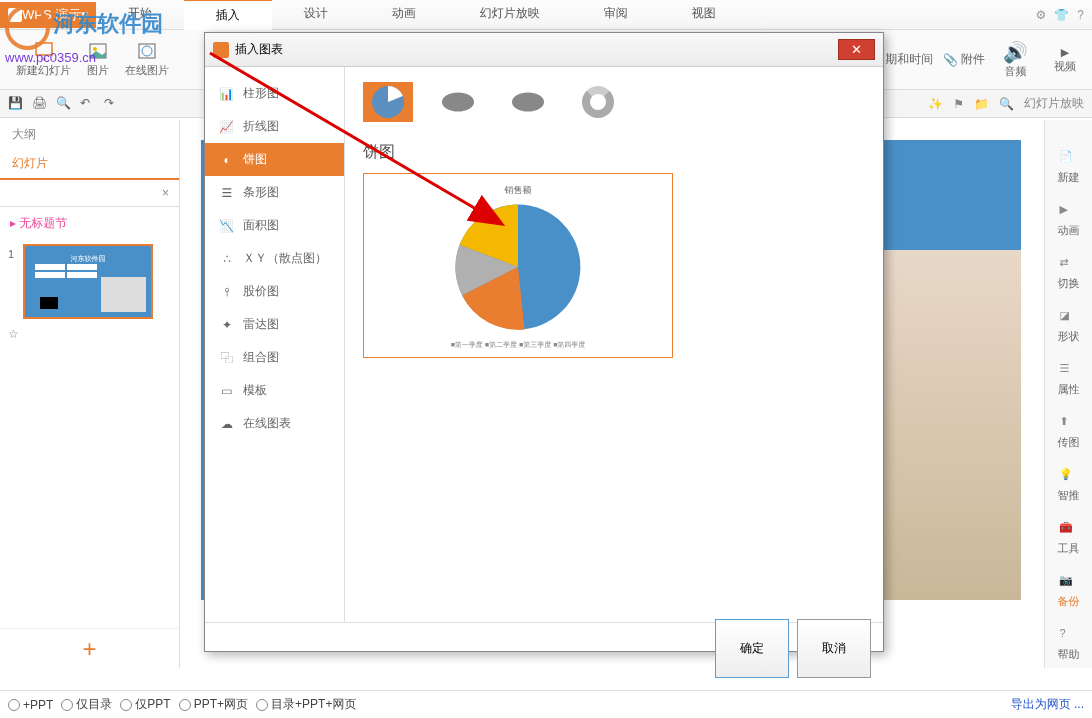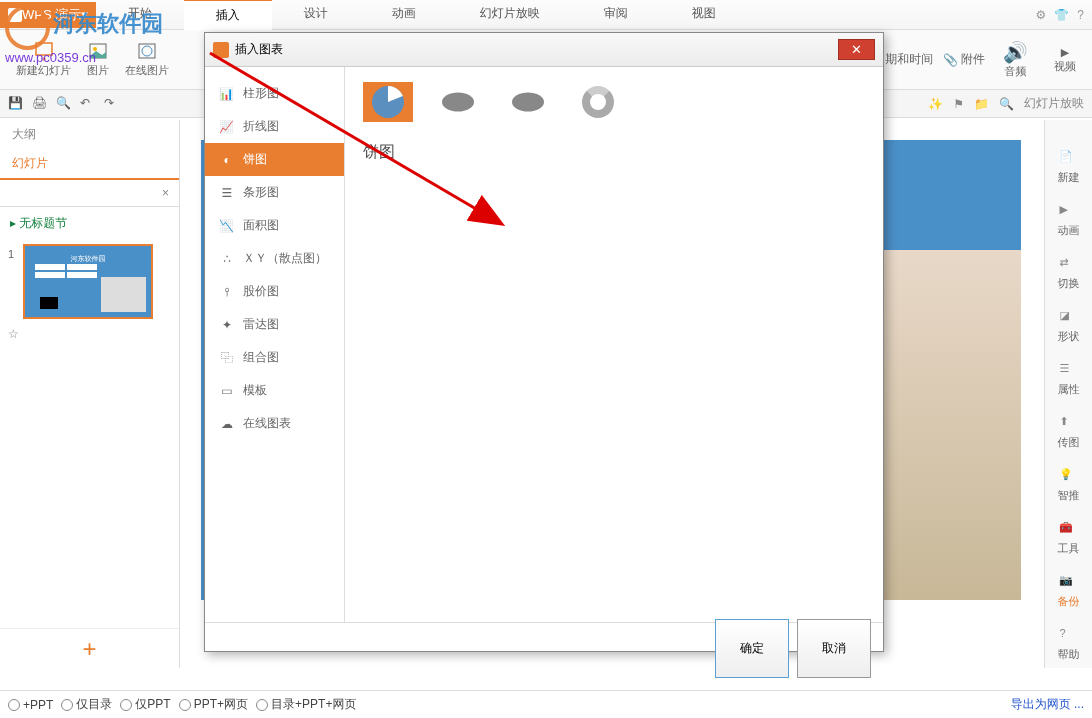--- a/index.html
+++ b/index.html
@@ -32,21 +32,21 @@
     .watermark-text { font-size: 22px; font-weight: bold; color: #3388cc; }
     .watermark-url { font-size: 13px; color: #6d28d9; }
     .watermark-circle { display: inline-block; width: 45px; height: 45px; border: 4px solid #e97e31; border-radius: 50%; vertical-align: middle; position: relative; }
     
     
     .outline-panel { position: absolute; left: 0; top: 120px; width: 180px; bottom: 50px; background: #fff; border-right: 1px solid #ddd; }
     .outline-tabs { display: flex; border-bottom: 1px solid #ddd; flex-direction: column; }
     .outline-tab { padding: 6px 12px; color: #888; }
     .outline-tab.active { color: #e97e31; border-bottom: 2px solid #e97e31; }
     .outline-close { margin-left: auto; padding: 6px 10px; color: #888; }
-    .section-header { padding: 8px 10px; color: #15803d; font-size: 12px; }
+    .section-header { padding: 8px 10px; color: #ec4899; font-size: 12px; }
     .slide-row { display: flex; align-items: flex-start; padding: 4px 8px; }
     .slide-num { width: 15px; color: #666; font-size: 11px; padding-top: 4px; }
     .slide-thumb { width: 130px; height: 75px; background: #4a90c8; border: 2px solid #e97e31; position: relative; }
     .thumb-content { position: absolute; top: 8px; left: 10px; right: 10px; }
     .thumb-bars { display: flex; gap: 2px; }
     .thumb-bar { width: 30px; height: 6px; background: #fff; }
     .thumb-photo { position: absolute; right: 5px; bottom: 5px; width: 45px; height: 35px; background: #ddd; }
     .thumb-black { position: absolute; left: 15px; bottom: 8px; width: 18px; height: 12px; background: #000; }
     .slide-star { color: #888; padding: 4px 8px; }
     .add-slide { position: absolute; bottom: 0; left: 0; right: 0; height: 40px; display: flex; align-items: center; justify-content: center; color: #e97e31; font-size: 24px; border-top: 1px solid #eee; }
@@ -367,20 +367,32 @@
             <div class="pie-icon" style="transform:scaleY(0.6)"></div>
           </div>
         <div class="subtype">
             <div class="pie-icon" style="transform:scaleY(0.6)"></div>
           </div>
         <div class="subtype">
             <div class="donut-icon"></div>
           </div>
       </div>
       <div class="preview-title">饼图</div>
+      <div class="preview-box">
+        <div class="preview-chart-title">销售额</div>
+        <div class="preview-pie">
+          <svg viewBox="0 0 100 100" width="130" height="130">
+            <circle cx="50" cy="50" r="48" fill="#4a90c8"></circle>
+            <path d="M50 50 L50 2 A48 48 0 0 0 5 33 Z" fill="#f5b800"></path>
+            <path d="M50 50 L5 33 A48 48 0 0 0 7 72 Z" fill="#b0b0b0"></path>
+            <path d="M50 50 L7 72 A48 48 0 0 0 55 98 Z" fill="#e97e31"></path>
+          </svg>
+        </div>
+        <div class="preview-legend">■第一季度 ■第二季度 ■第三季度 ■第四季度</div>
+      </div>
     </div>
   </div>
   <div class="dialog-footer">
     <button class="dialog-btn primary">确定</button>
     <button class="dialog-btn">取消</button>
   </div>
 
   <svg class="red-arrow" width="320" height="190">
     <defs>
         <marker id="ah" markerWidth="12" markerHeight="10" refX="10" refY="5" orient="auto">

